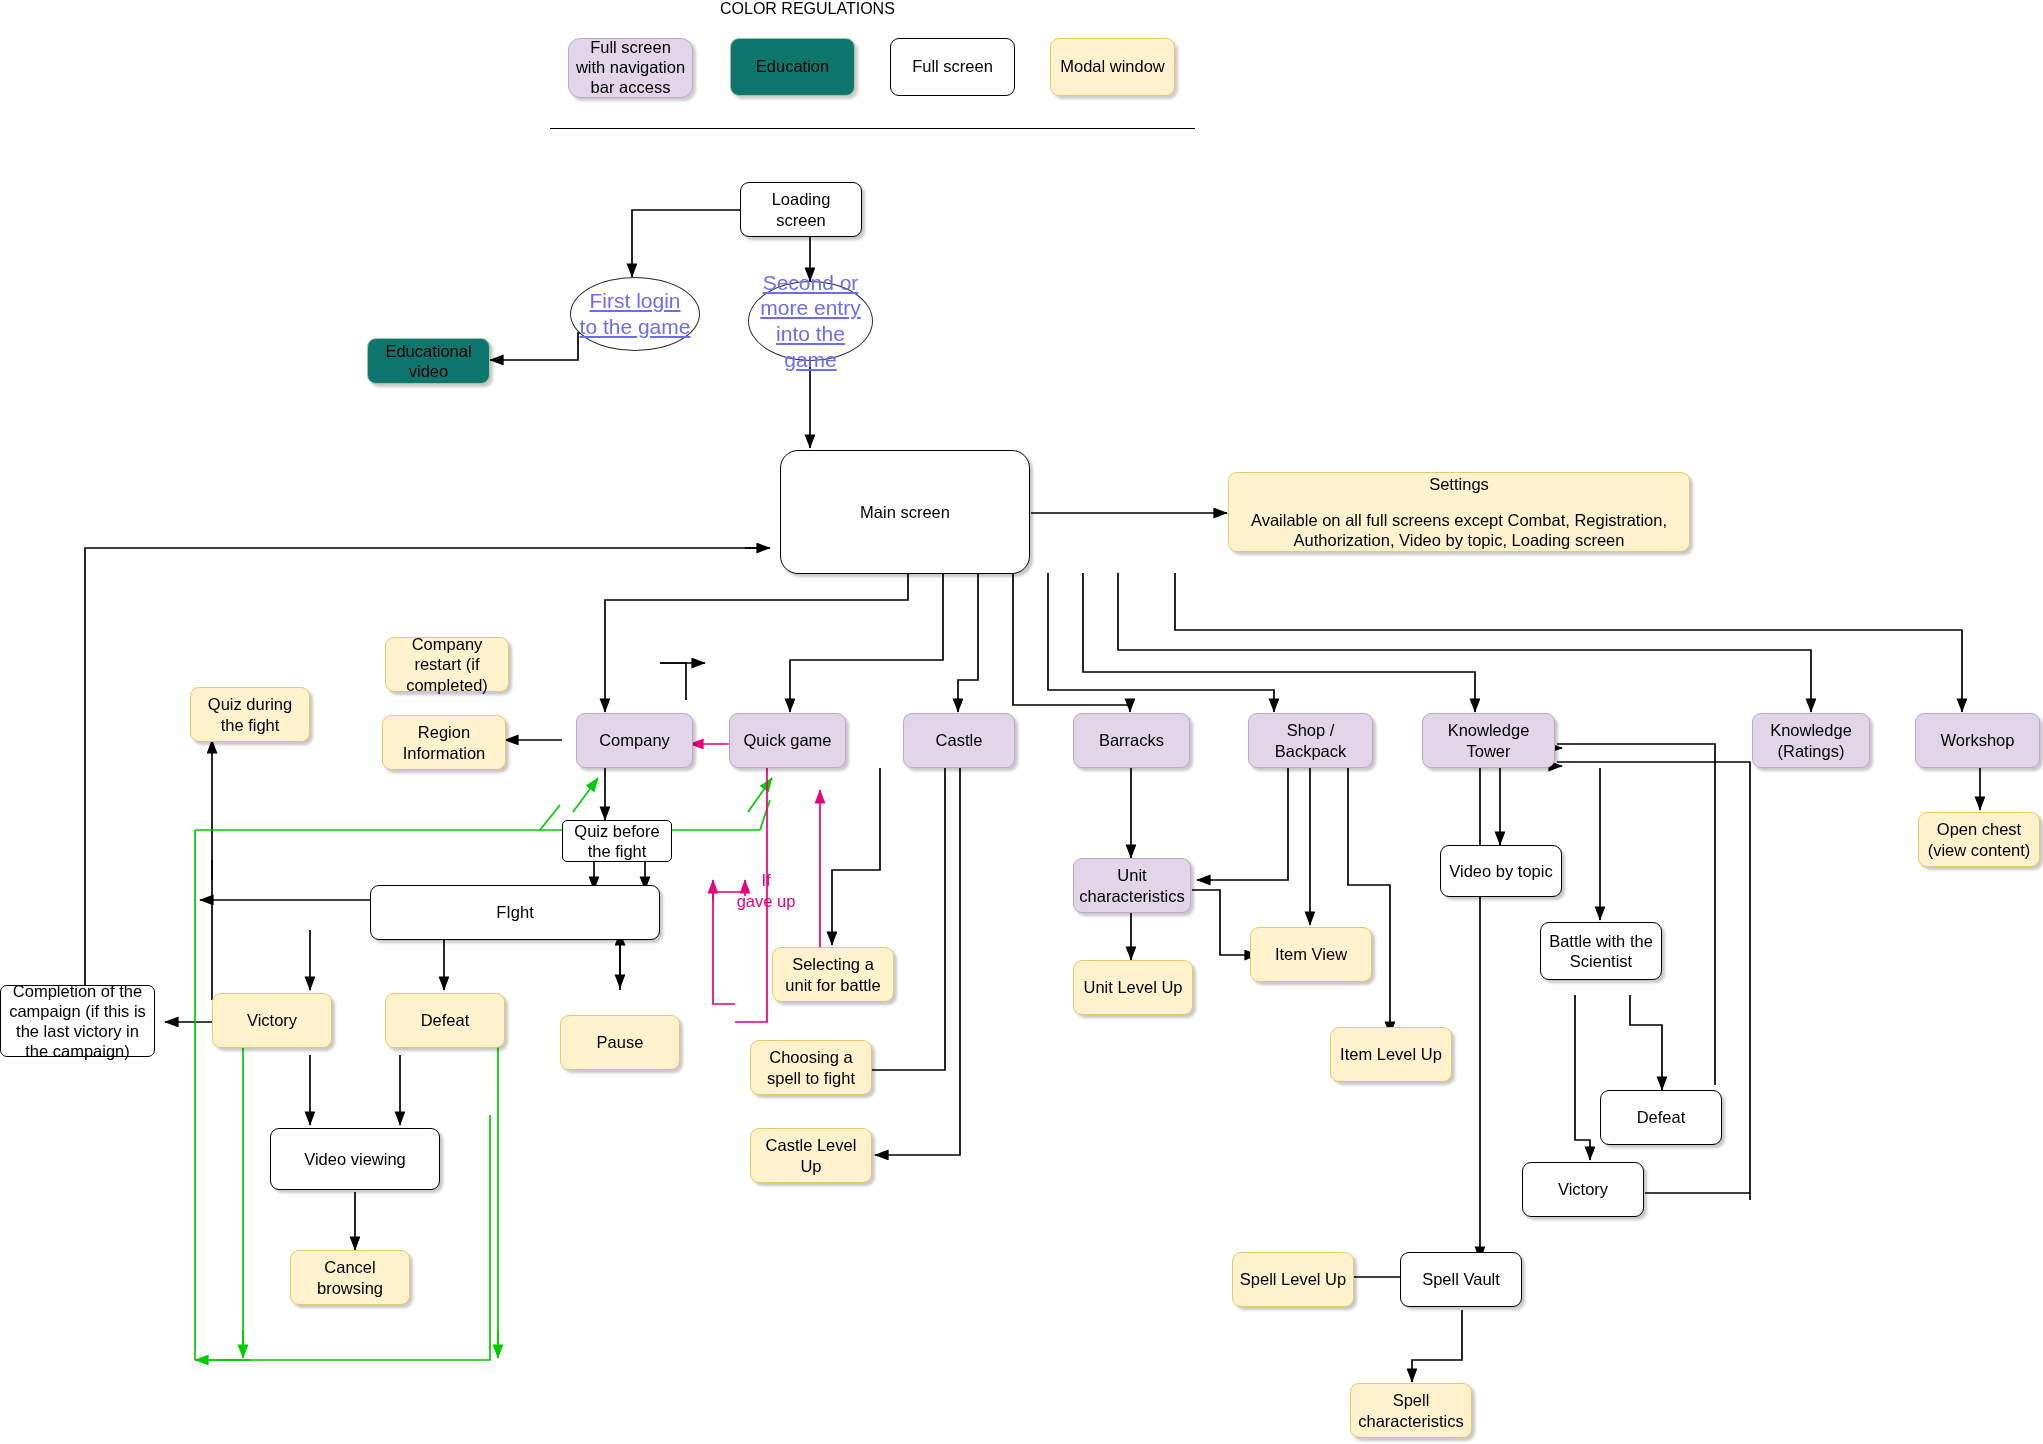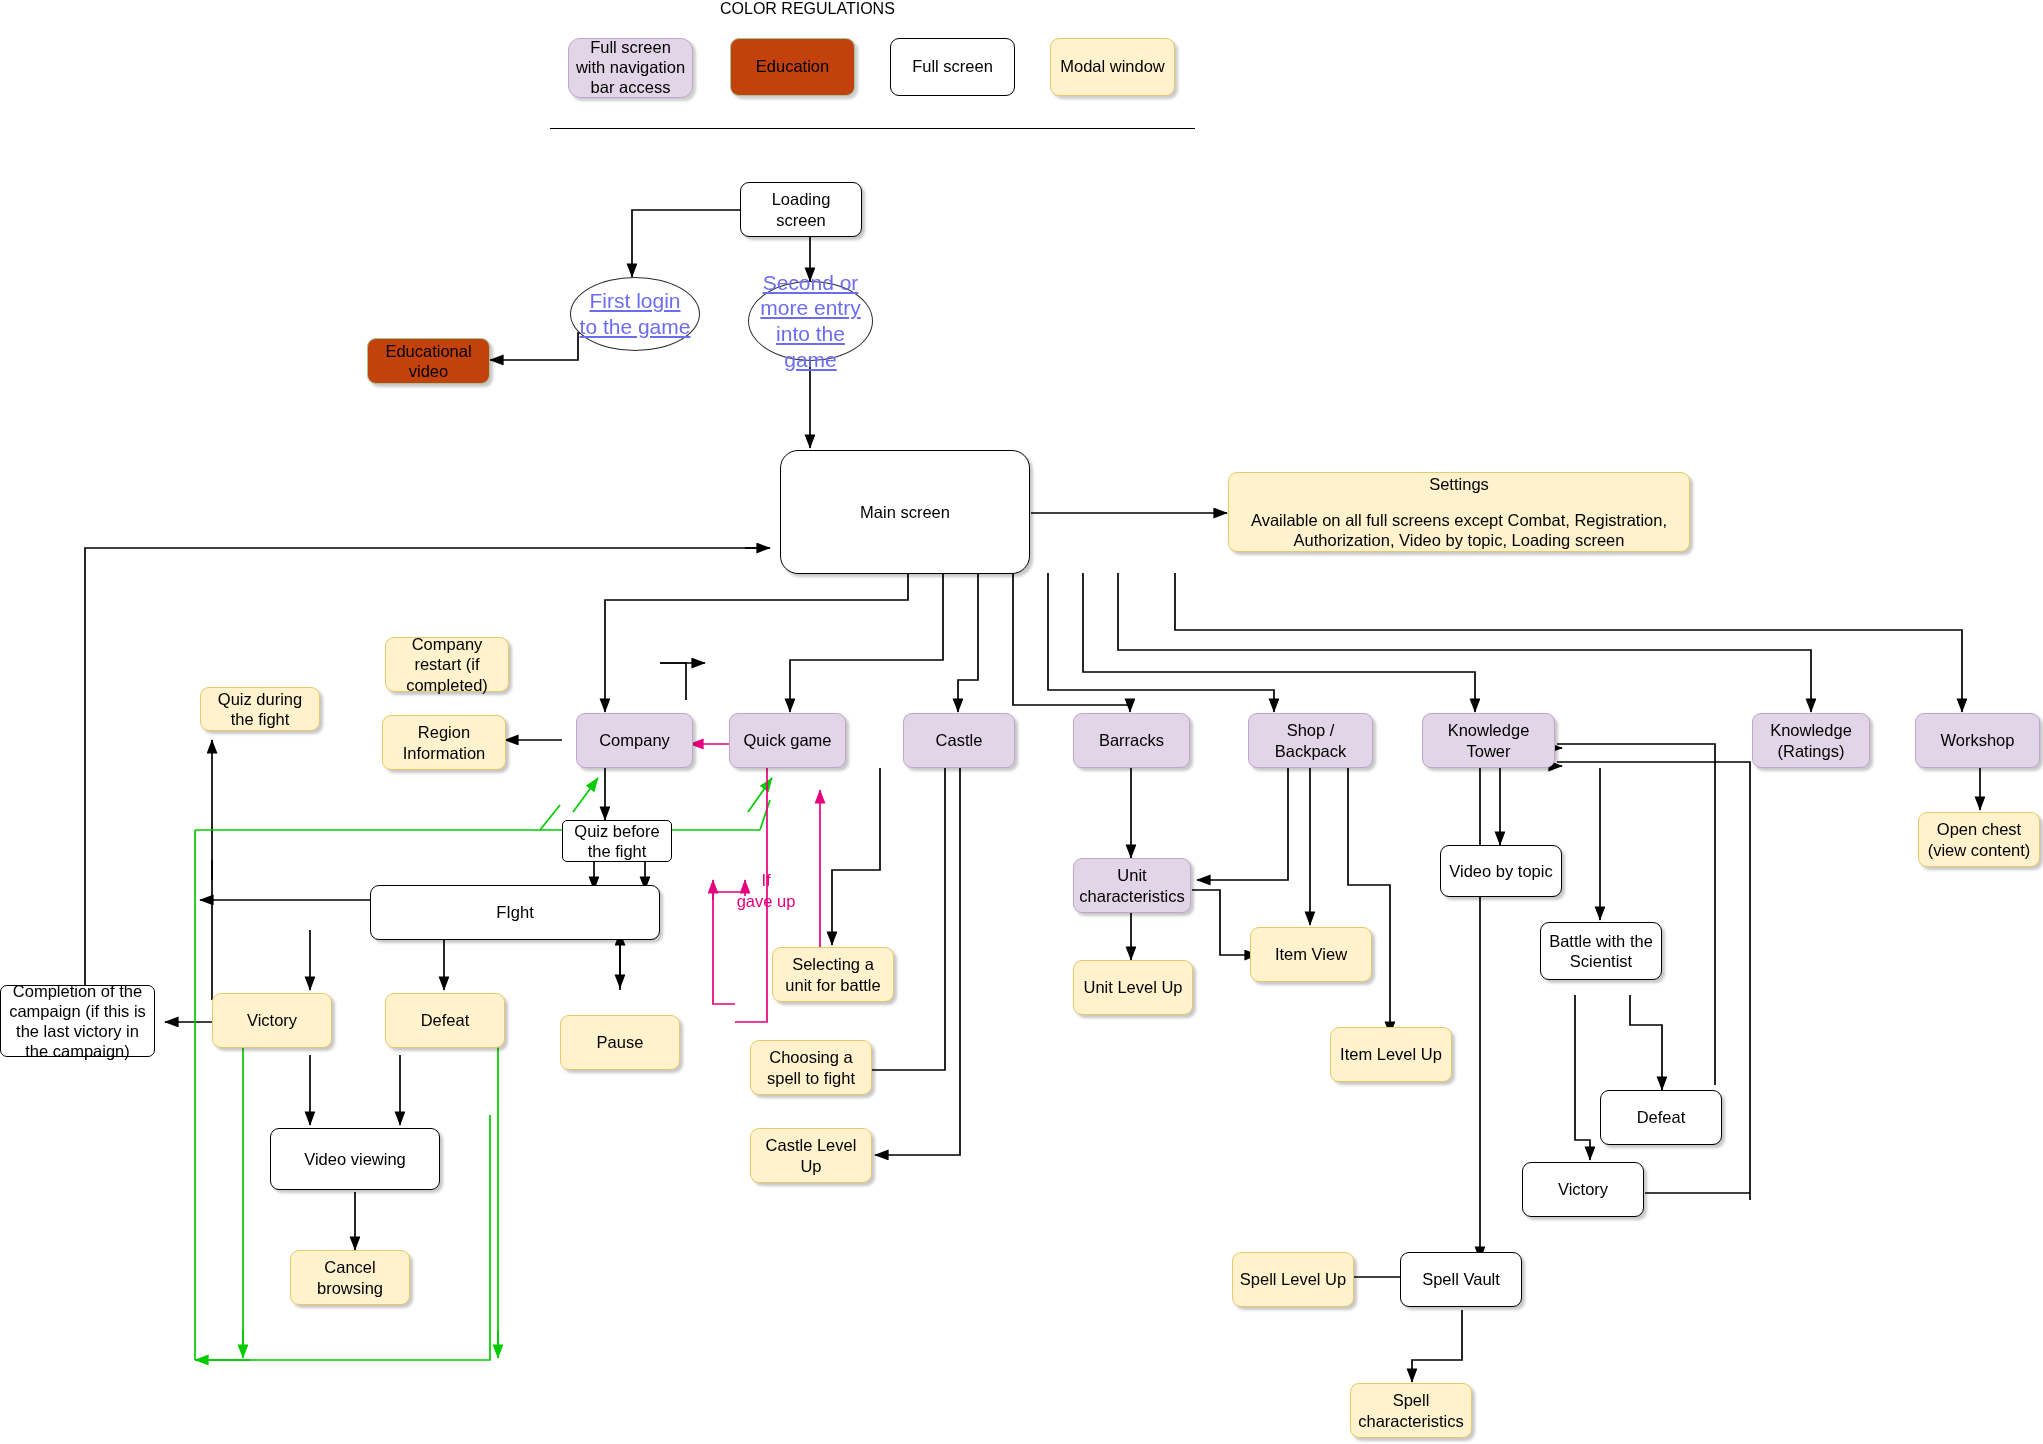--- a/index.html
+++ b/index.html
@@ -46,21 +46,21 @@
   }
   .n-purple {
     background: #e1d5e7;
     border: 1.4px solid #c0a6cd;
   }
   .n-yellow {
     background: #fff2cc;
     border: 1.4px solid #e8c96a;
   }
   .n-green {
-    background: #c2410c;
+    background: #0f766e;
     border: 1.4px solid #9fc79a;
   }
   .ellipse {
     position: absolute;
     box-sizing: border-box;
     display: flex;
     align-items: center;
     justify-content: flex-end;
     text-align: center;
     border-radius: 50%;
@@ -315,21 +315,21 @@
   </div>
 
   <div class="node n-yellow" style="left:385px; top:637px; width:124px; height:55px;">
     <span>Company restart (if completed)</span>
   </div>
 
   <div class="node n-yellow" style="left:382px; top:715px; width:124px; height:55px;">
     <span>Region Information</span>
   </div>
 
-  <div class="node n-yellow" style="left:190px; top:687px; width:120px; height:44px;margin-left:10px;">
+  <div class="node n-yellow" style="left:190px; top:687px; width:120px; height:55px;">
     <span>Quiz during the fight</span>
   </div>
 
   <div class="node n-purple" style="left:545px; top:713px; width:117px; height:55px;margin-left:31px;">
     <span>Company</span>
   </div>
 
   <div class="node n-purple" style="left:729px; top:713px; width:117px; height:55px;">
     <span>Quick game</span>
   </div>

